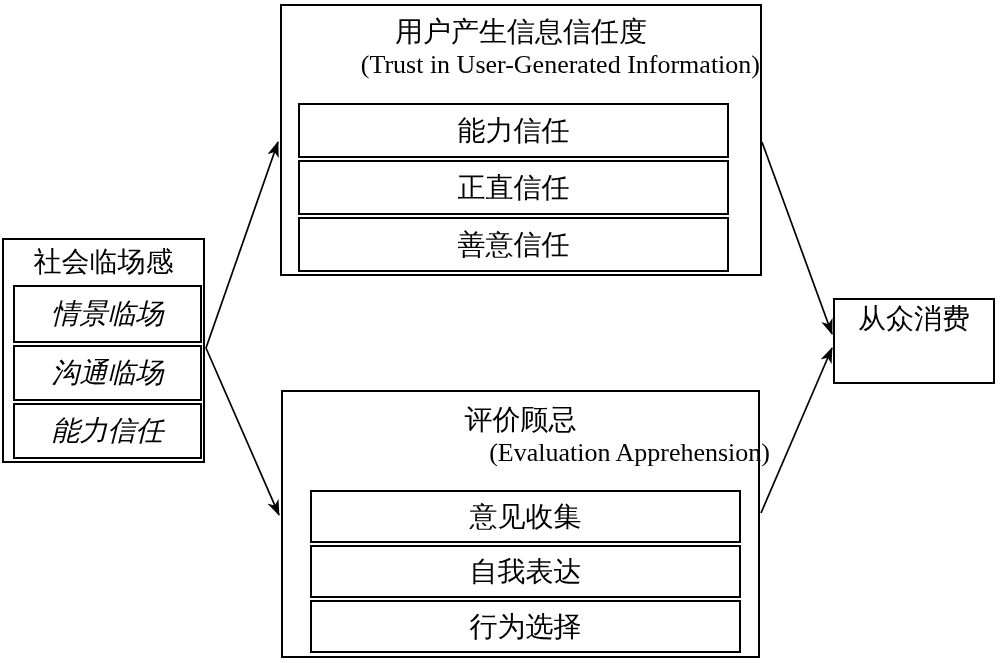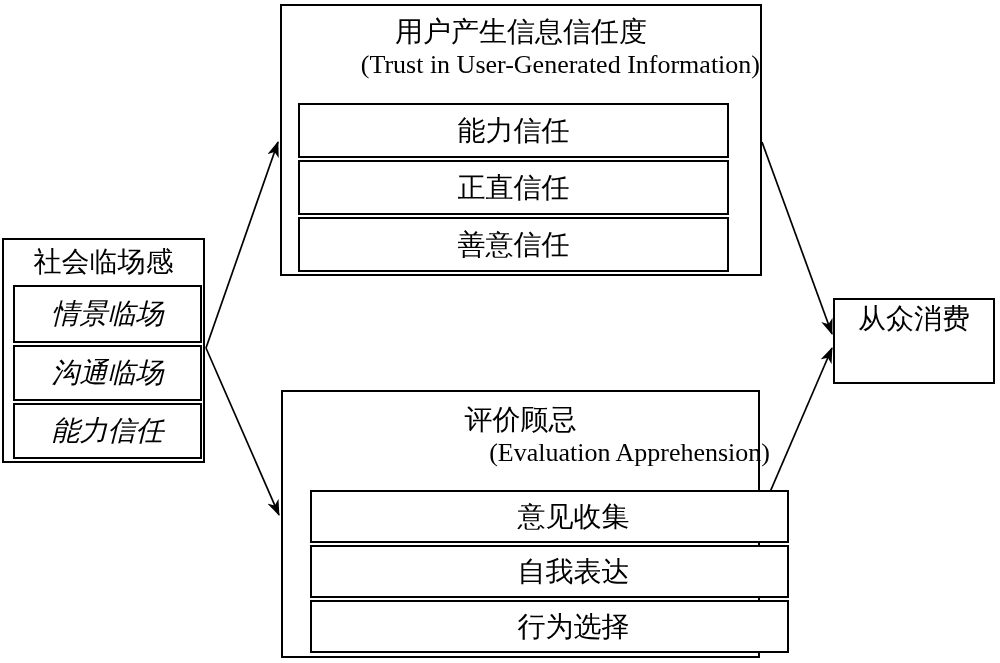--- a/index.html
+++ b/index.html
@@ -70,21 +70,21 @@
   #top-box .group-title { top: 10px; }
   #top-box .group-title-en { top: 44px; }
   #top-box .sub { left: 16px; width: 427px; height: 51px; }
   #top-sub-0 { top: 97px; }
   #top-sub-1 { top: 154px; }
   #top-sub-2 { top: 211px; }
   
   #bottom-box{ left: 281px; top: 390px; width: 479px; height: 268px; }
   #bottom-box .group-title { top: 12px; text-align: center; }
   #bottom-box .group-title-en { top: 46px; margin-left: 12px; }
-  #bottom-box .sub { left: 27px; width: 427px; height: 49px; padding-left: 48px; }
+  #bottom-box .sub { left: 27px; width: 427px; height: 49px; }
   #bottom-sub-0 { top: 98px; }
   #bottom-sub-1 { top: 153px; font-family: Liberation Mono, monospace; }
   #bottom-sub-2 { top: 208px; }
   
   #right-box {
     left: 833px; top: 298px; width: 162px; height: 86px;
     display: flex; align-items: flex-start; justify-content: center;
     font-size: 28px; white-space: nowrap;
   }
 </style>

